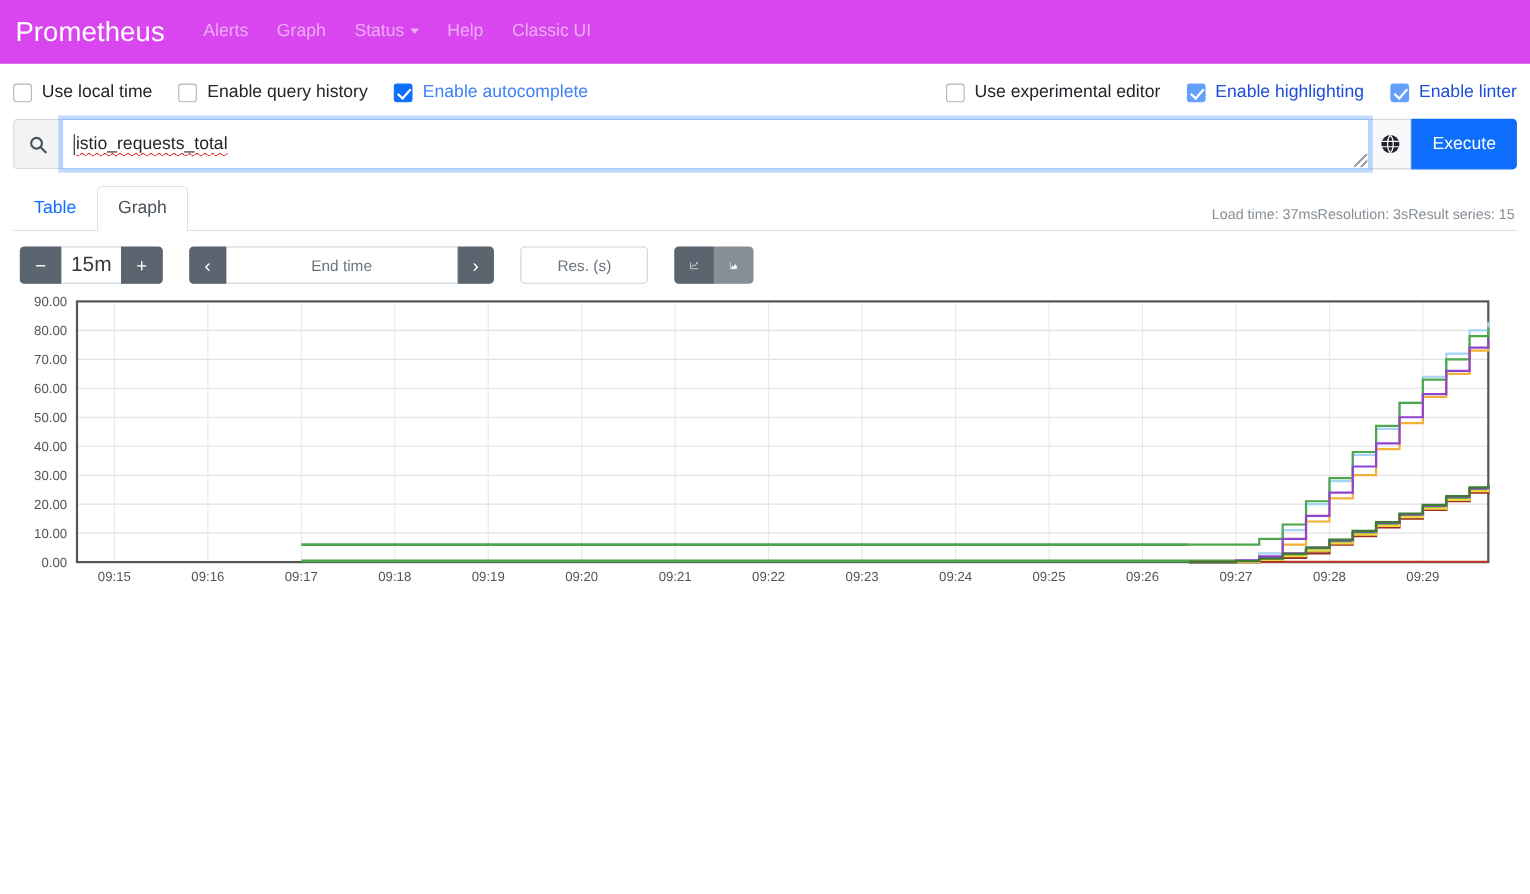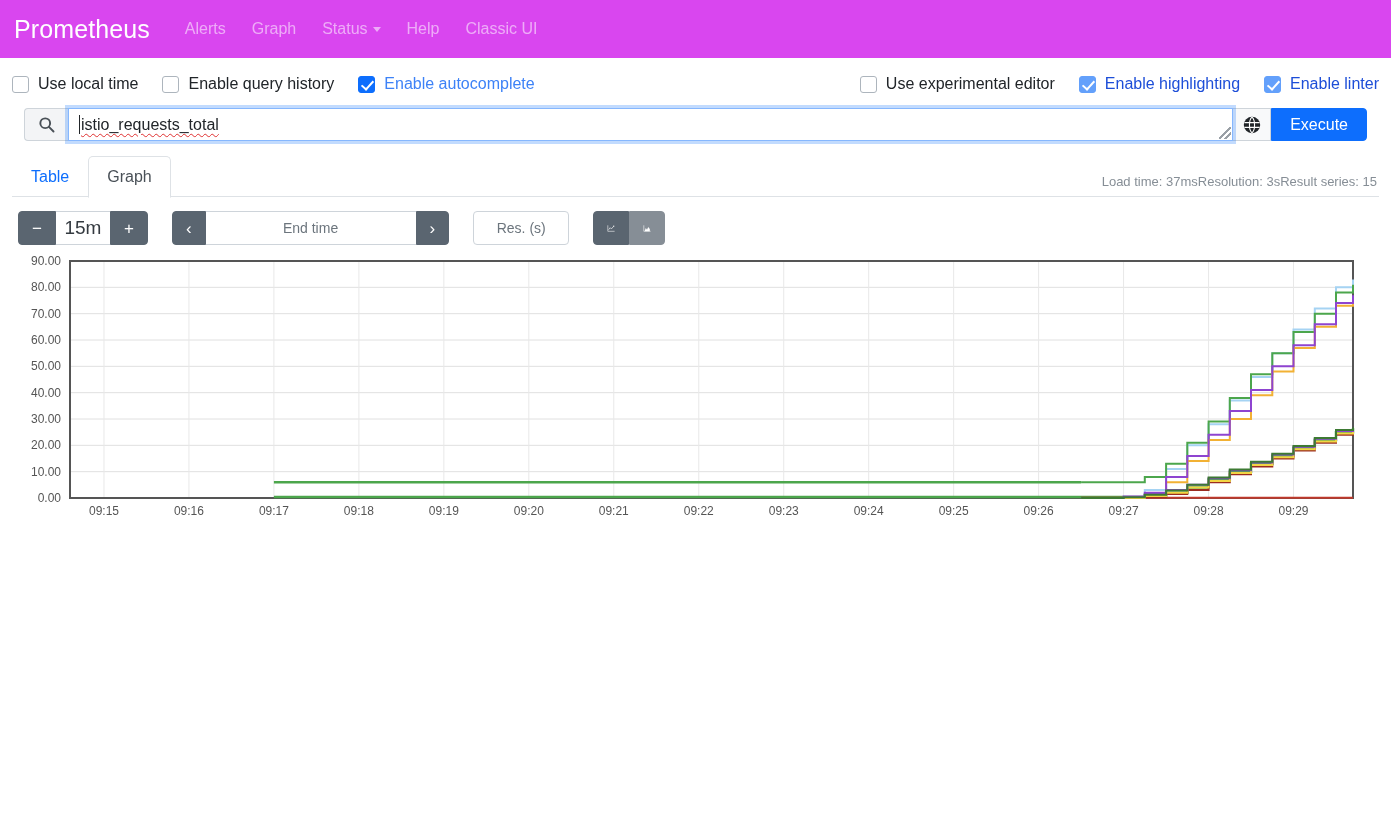--- a/index.html
+++ b/index.html
@@ -86,22 +86,22 @@
     border: solid #fff;
     border-width: 0 2px 2px 0;
     transform: rotate(42deg);
   }
   .spacer-flex { flex: 1 1 auto; }
 
   
   .query-row {
     display: flex;
     align-items: stretch;
-    padding: 0 24px;
-    height: 33px;
+    padding: 0 12px;
+    height: 46px;
     margin-top: 2px;
   }
   .q-icon {
     width: 44px;
     background: #f3f4f6;
     border: 1px solid #ced4da;
     border-right: none;
     border-radius: 4px 0 0 4px;
     display: flex; align-items: center; justify-content: center;
     color: #495057;
@@ -231,21 +231,21 @@
     border: 1px solid #ced4da;
     border-left: none; border-right: none;
     width: 210px;
     display: flex; align-items: center; justify-content: center;
     font-size: 14px;
     color: #6c757d;
     cursor: text;
   }
   .res-box {
     height: 34px;
-    width: 96px;
+    width: 116px;
     border: 1px solid #ced4da;
     border-radius: 4px;
     display: flex; align-items: center; justify-content: center;
     font-size: 14px;
     color: #6c757d;
     background: #fff;
     cursor: text;
   }
   .icon-btn {
     width: 36px;

